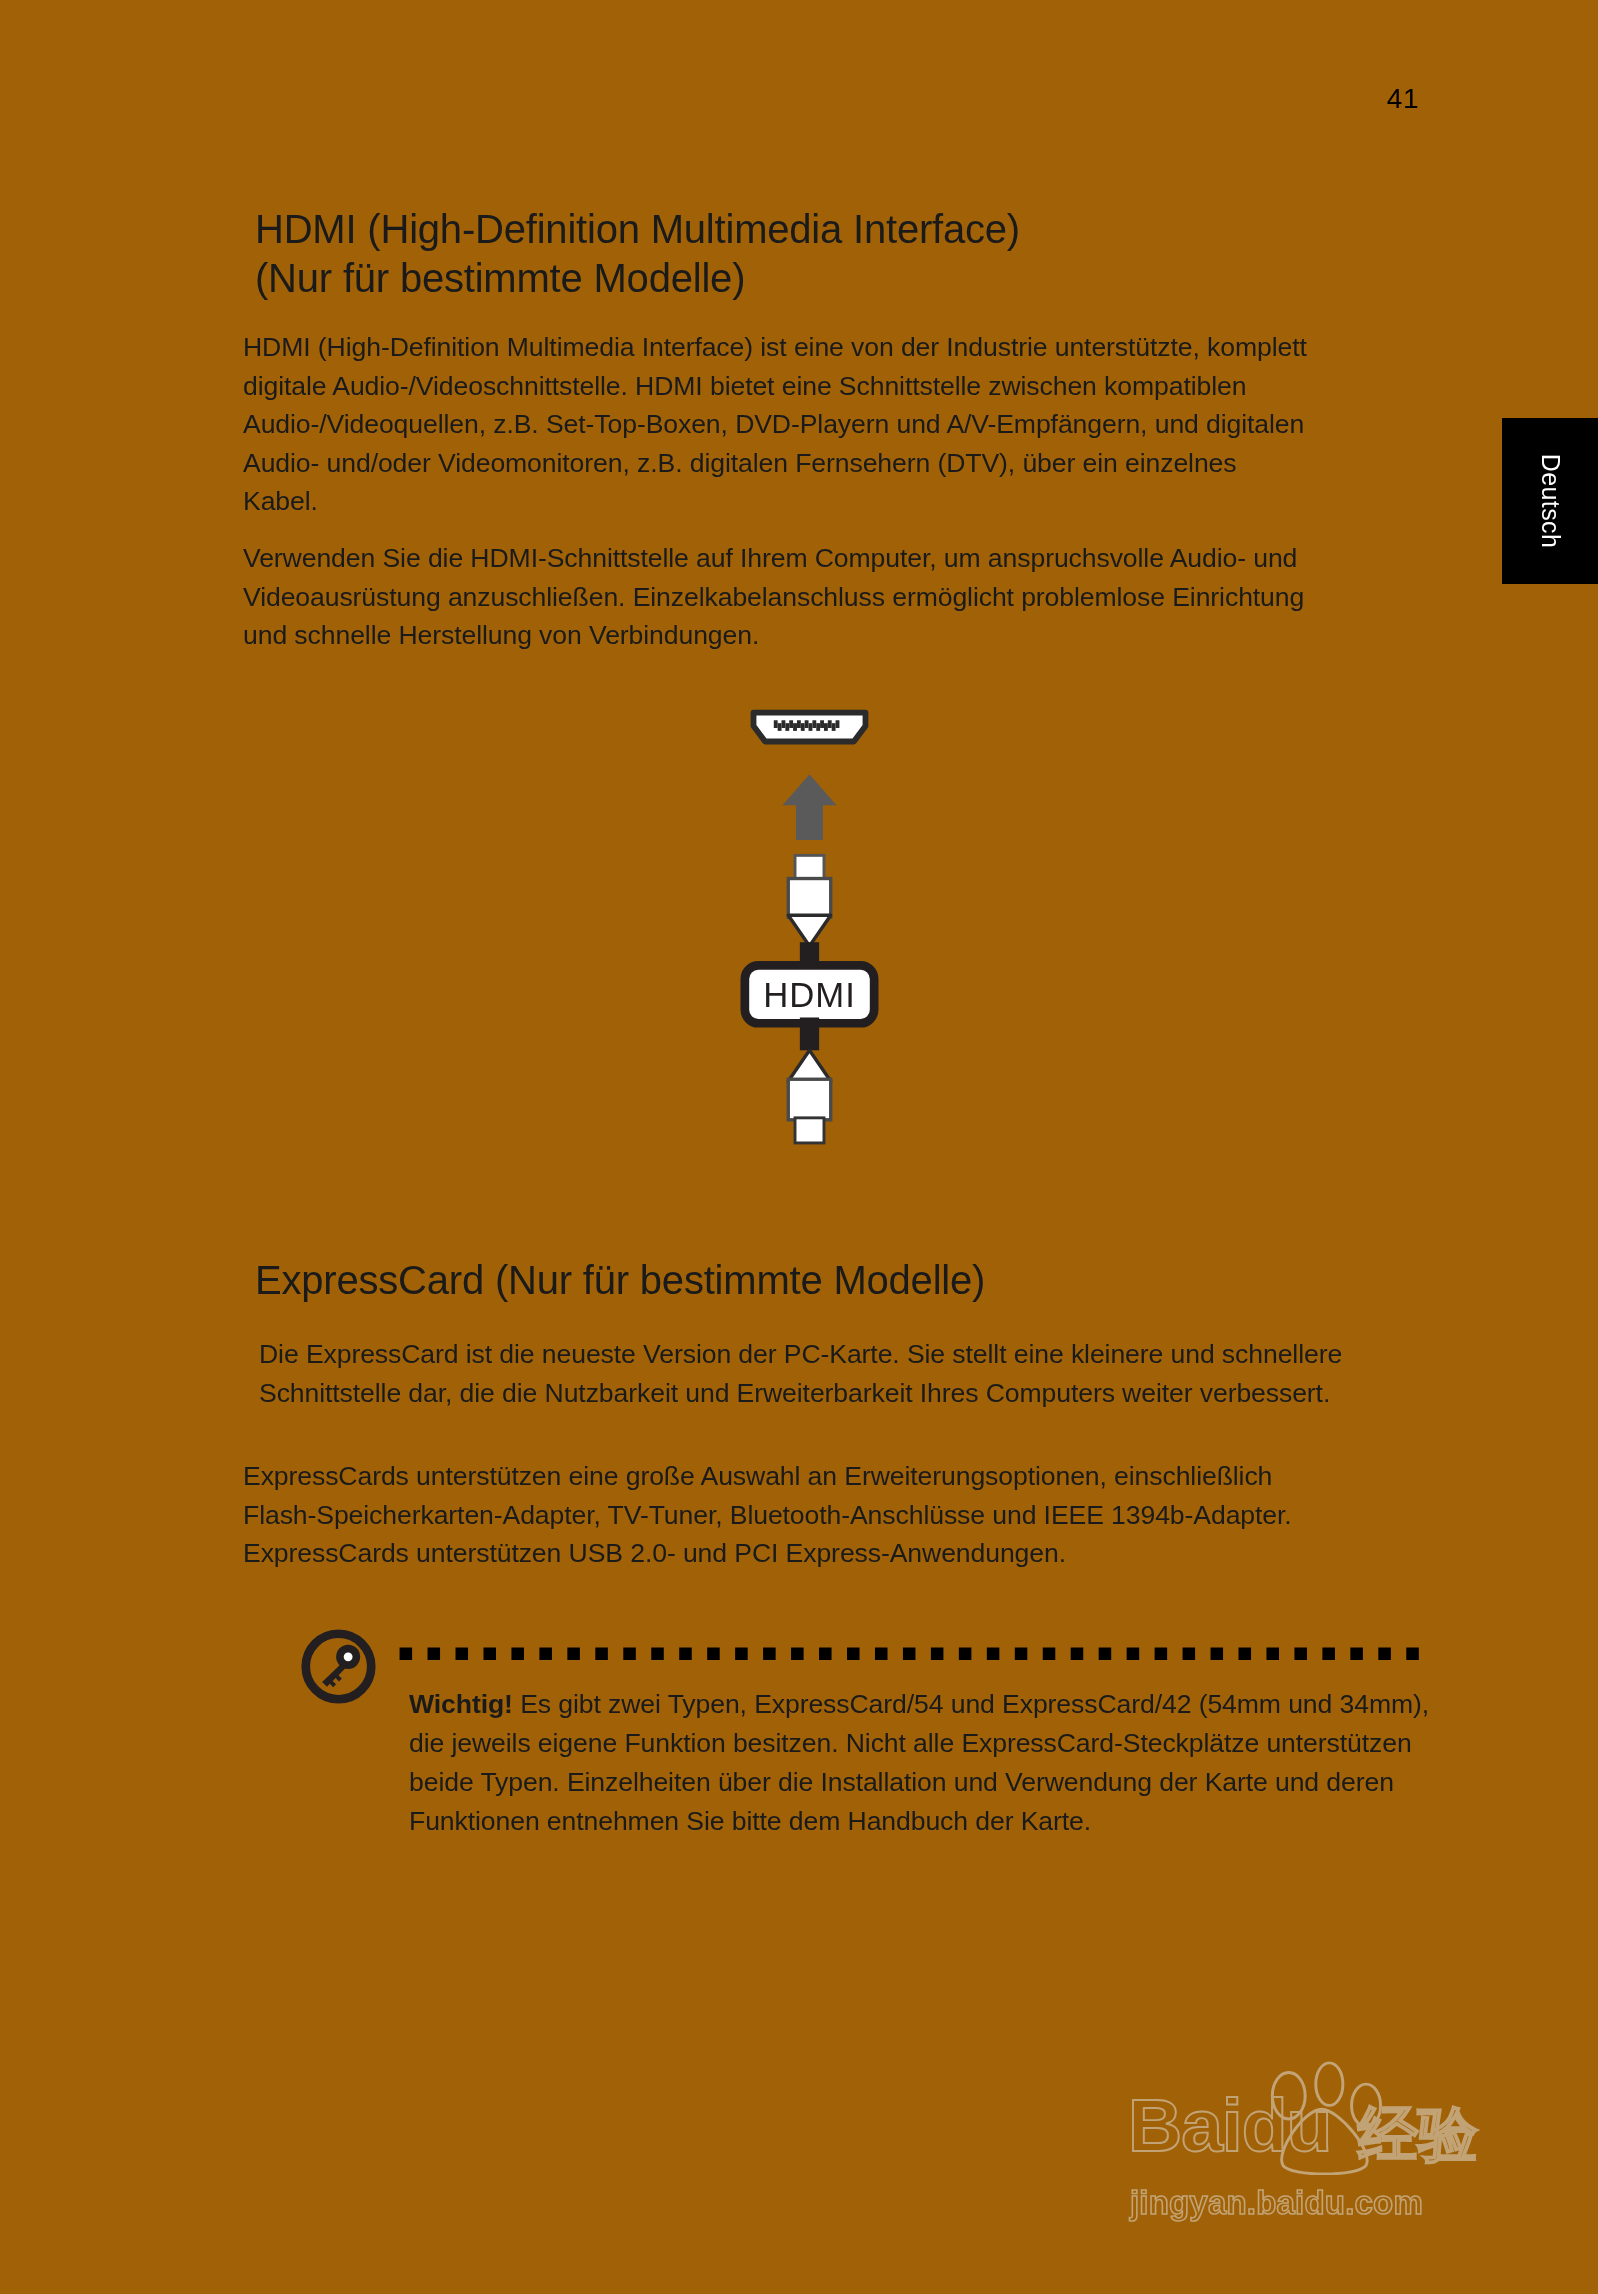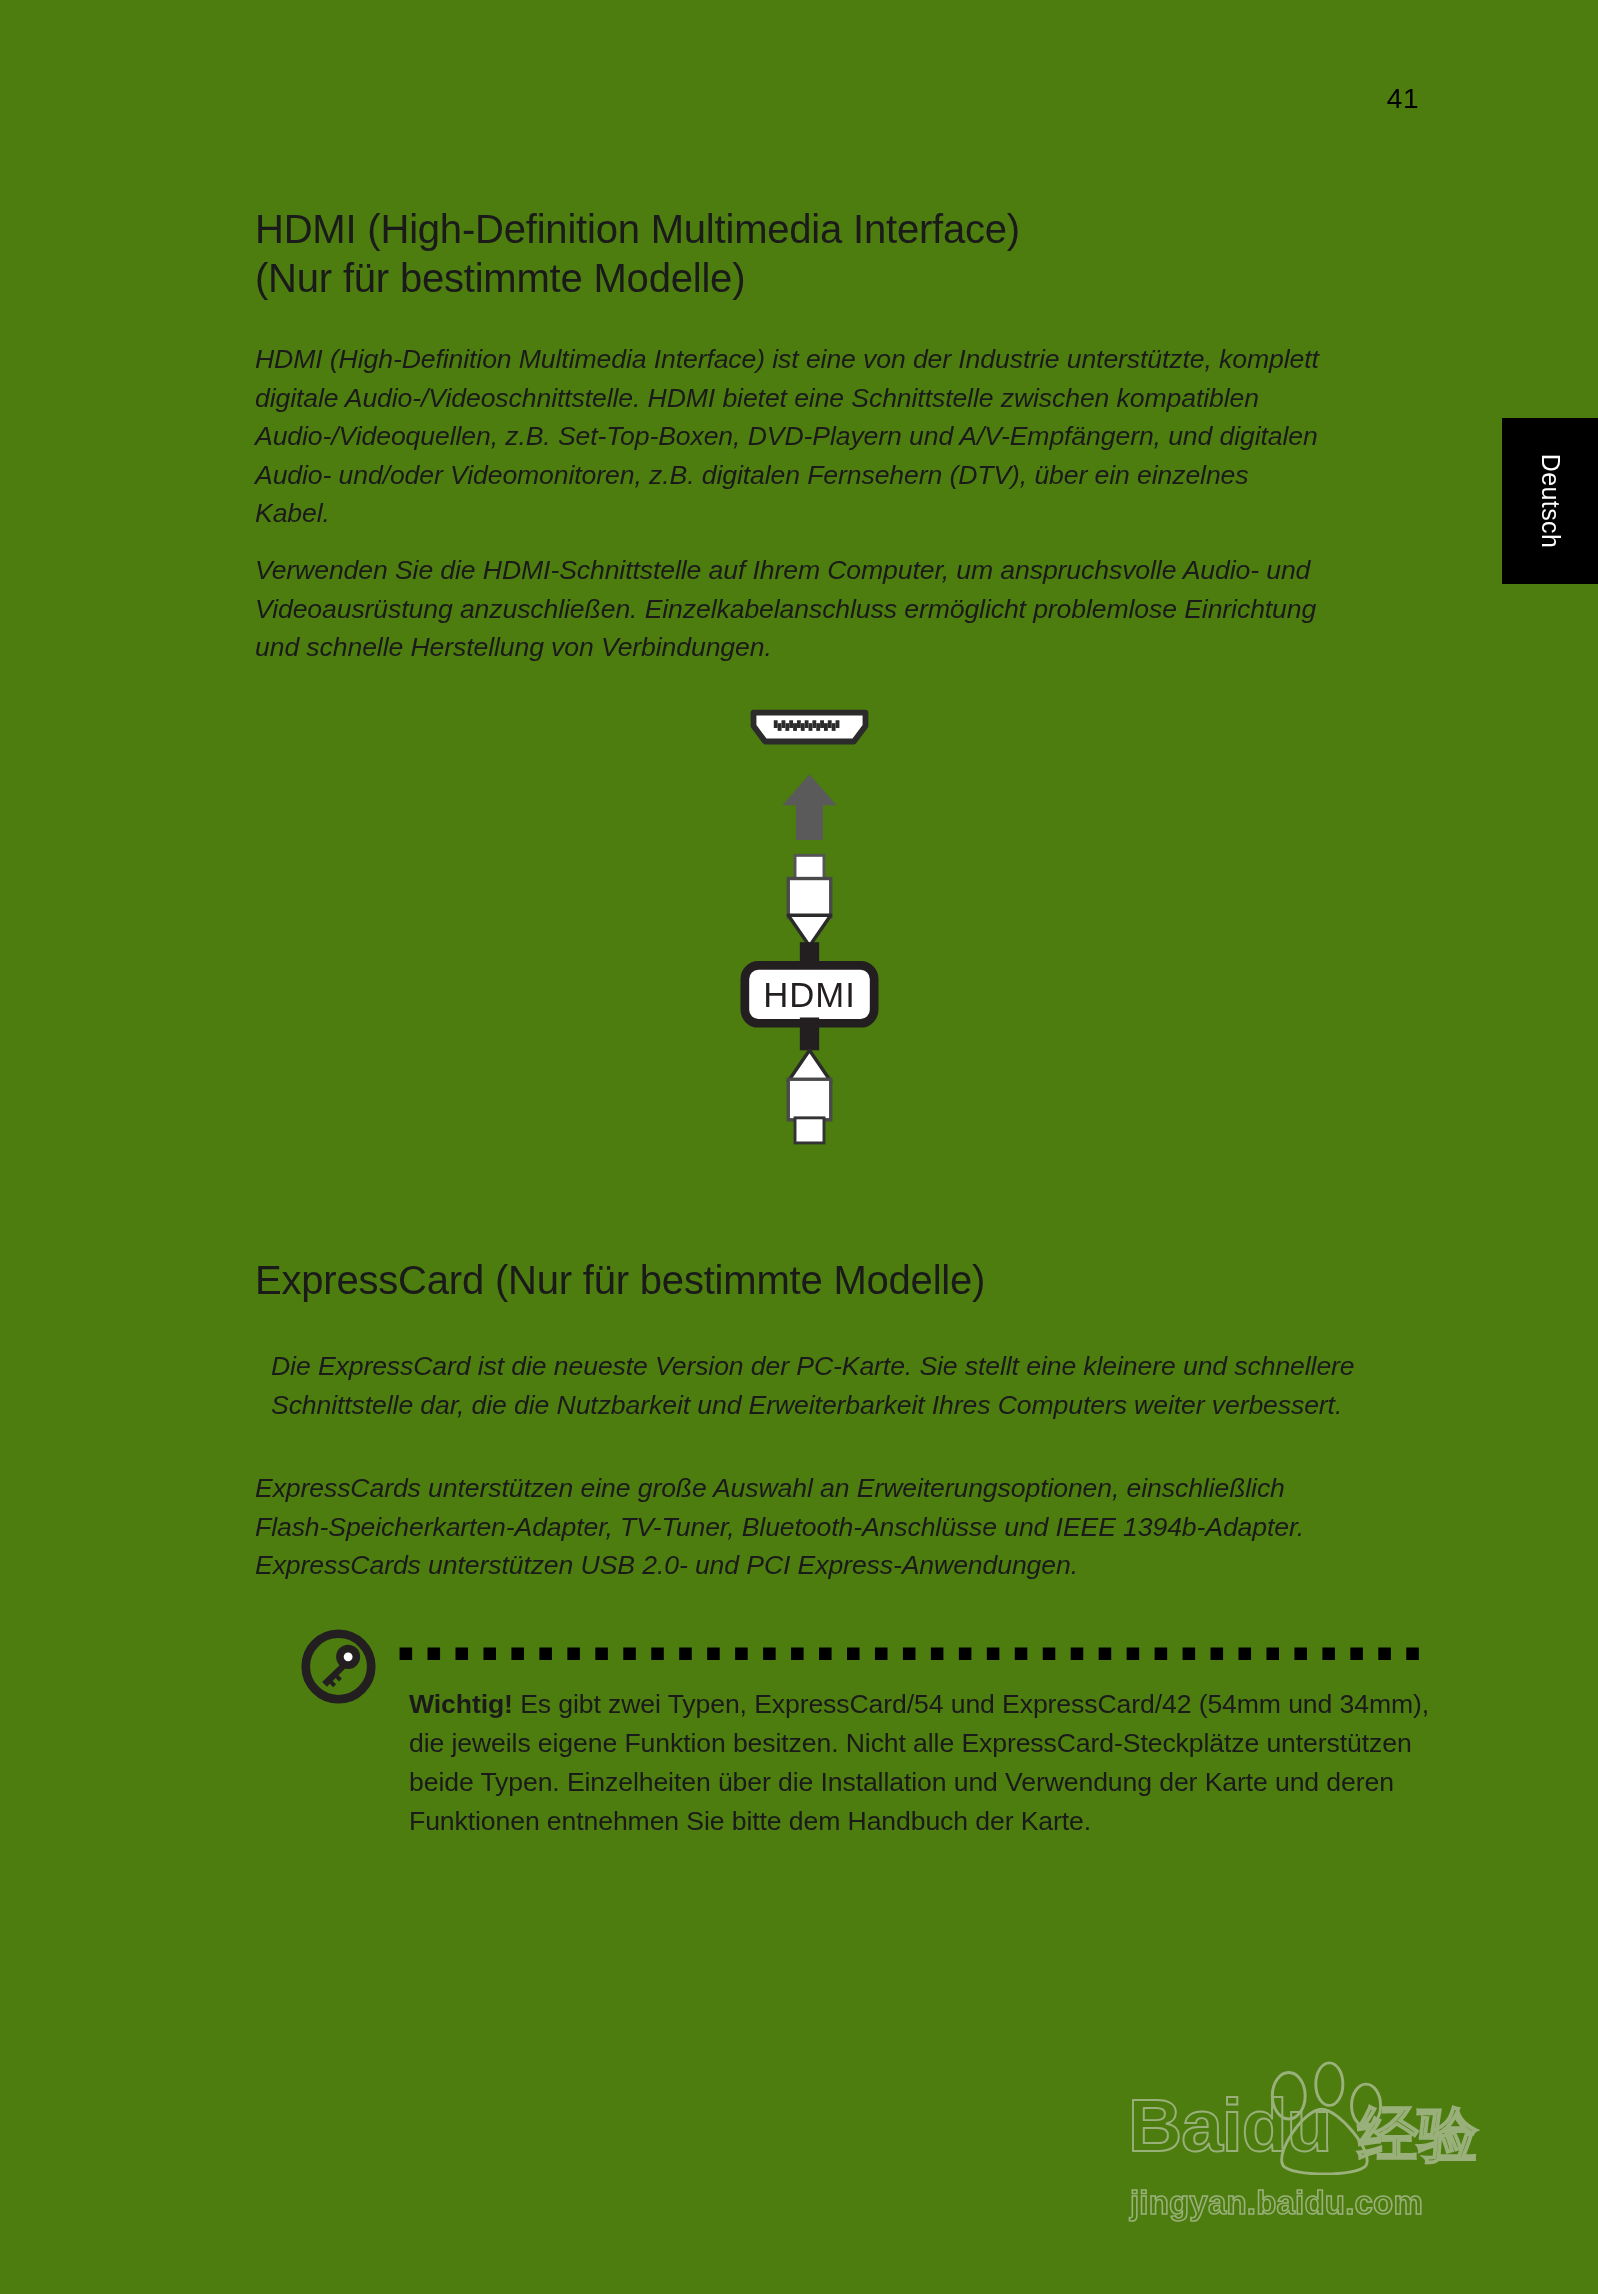--- a/index.html
+++ b/index.html
@@ -8,21 +8,21 @@
     background: #ffffff;
   }
   body {
     font-family: "Liberation Sans", sans-serif;
     color: #000000;
   }
   .page {
     position: relative;
     width: 1599px;
     height: 2294px;
-    background: #4d7c0f;
+    background: #a16207;
     overflow: hidden;
   }
 
   
   .page-number {
     position: absolute;
     top: 83px;
     right: 180px;
     font-size: 28px;
     letter-spacing: 0.5px;
@@ -67,24 +67,23 @@
     font-weight: normal;
     line-height: 1.22;
     margin: 12px;
     color: #1a1a1a;
     letter-spacing: -0.2px;
   }
 
   p.body-text {
     font-size: 26.6px;
     line-height: 1.45;
-    margin: 12px;
+    margin: 0;
     color: #1a1a1a;
     letter-spacing: -0.1px;
-    font-style: italic;
   }
 
   .t-hdmi-title { position: absolute; top: 193px; left: 0; width: 1091px; }
   .t-p1 { position: absolute; top: 328px; left: 0; width: 1072px; }
   .t-p2 { position: absolute; top: 539px; left: 0; width: 1091px; }
 
   .t-express-title { position: absolute; top: 1244px; left: 0; width: 1091px; }
   .t-p3 { position: absolute; top: 1335px; left: 16px; width: 1101px; }
   .t-p4 { position: absolute; top: 1457px; left: 0; width: 1101px; }
 

